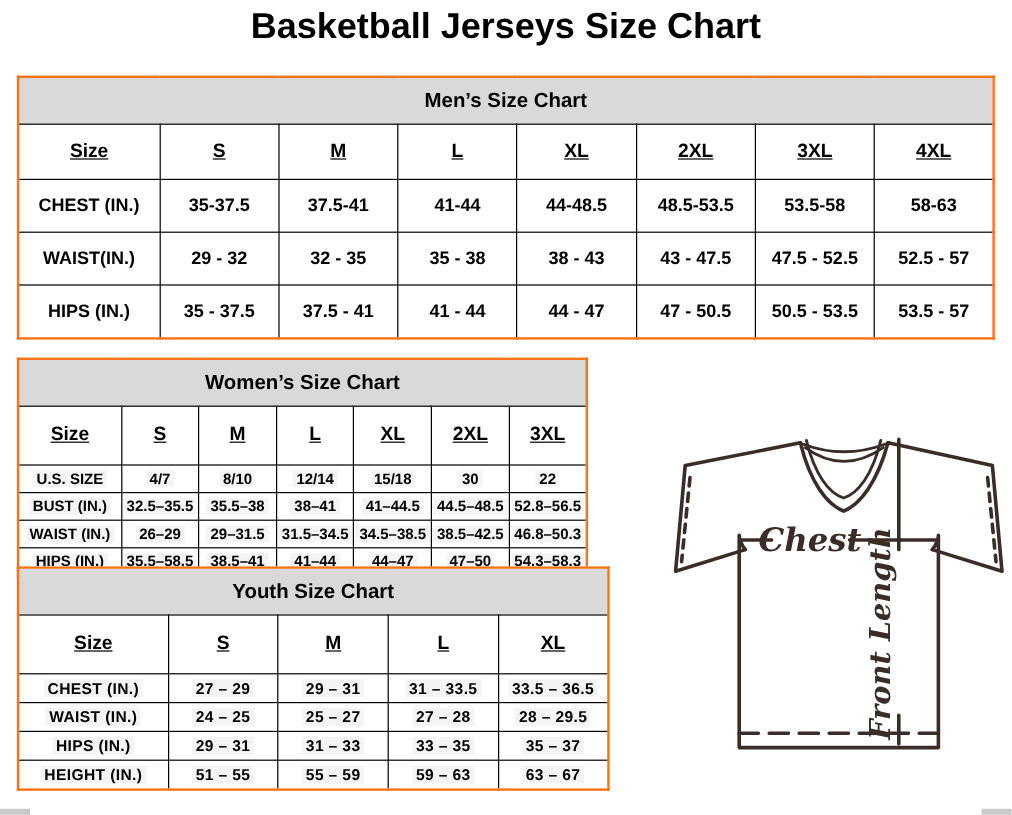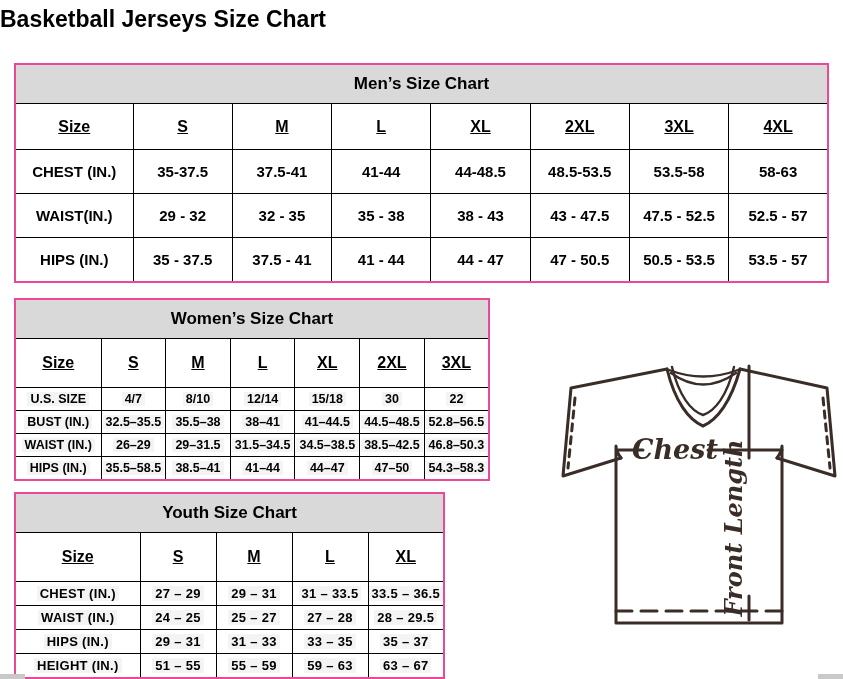--- a/index.html
+++ b/index.html
@@ -1,45 +1,45 @@
 <!DOCTYPE html>
 <html><head>
 <meta charset="utf-8">
 <style>
   html,body{margin:0;padding:0;}
   body{
     width:843px;height:679px;position:relative;background:#ffffff;
     font-family:"Liberation Sans",sans-serif;color:#000;overflow:hidden;
   }
   .page-title{
-    position:absolute;top:6px;left:0;width:843px;text-align:left;
-    font-size:23px;font-weight:bold;
+    position:absolute;top:6px;left:0;width:843px;text-align:center;
+    font-size:30px;font-weight:bold;
   }
   table.size-table{
     position:absolute;border-collapse:collapse;table-layout:fixed;
-    border:2px solid #ec4899;background:#fff;
+    border:2px solid #f97316;background:#fff;
   }
   .size-table th,.size-table td{
     border:1px solid #000;text-align:center;vertical-align:middle;
     font-weight:bold;padding:0;overflow:hidden;white-space:nowrap;
   }
   .size-table th.band{
     background:#d9d9d9;height:38px;font-size:17px;
   }
   .size-table tr.size-row th{font-size:16px;text-decoration:underline;}
   
   #men-table{left:14px;top:63px;width:815px;}
   #men-table tr.size-row th{height:45px;}
   #men-table tbody th,#men-table tbody td{height:43px;font-size:15px;}
   
   #women-table{left:14px;top:298px;width:476px;}
   #women-table tr.size-row th{height:48px;}
   #women-table tbody th,#women-table tbody td{height:22px;font-size:12.5px;}
   
-  #youth-table{left:14px;top:492px;width:431px;}
+  #youth-table{left:14px;top:472px;width:494px;}
   #youth-table tr.size-row th{height:48px;}
   #youth-table tbody th,#youth-table tbody td{height:23px;font-size:13px;letter-spacing:.3px;}
   
   table.hl-table tbody th span,table.hl-table tbody td span{
     background:#f4f4f4;padding:0 3px;
   }
   .jersey-wrap{position:absolute;left:558px;top:358px;width:284px;height:272px;}
   .jersey-wrap svg{display:block;}
   .jersey-text{
     font-family:"DejaVu Serif","Liberation Serif",serif;

